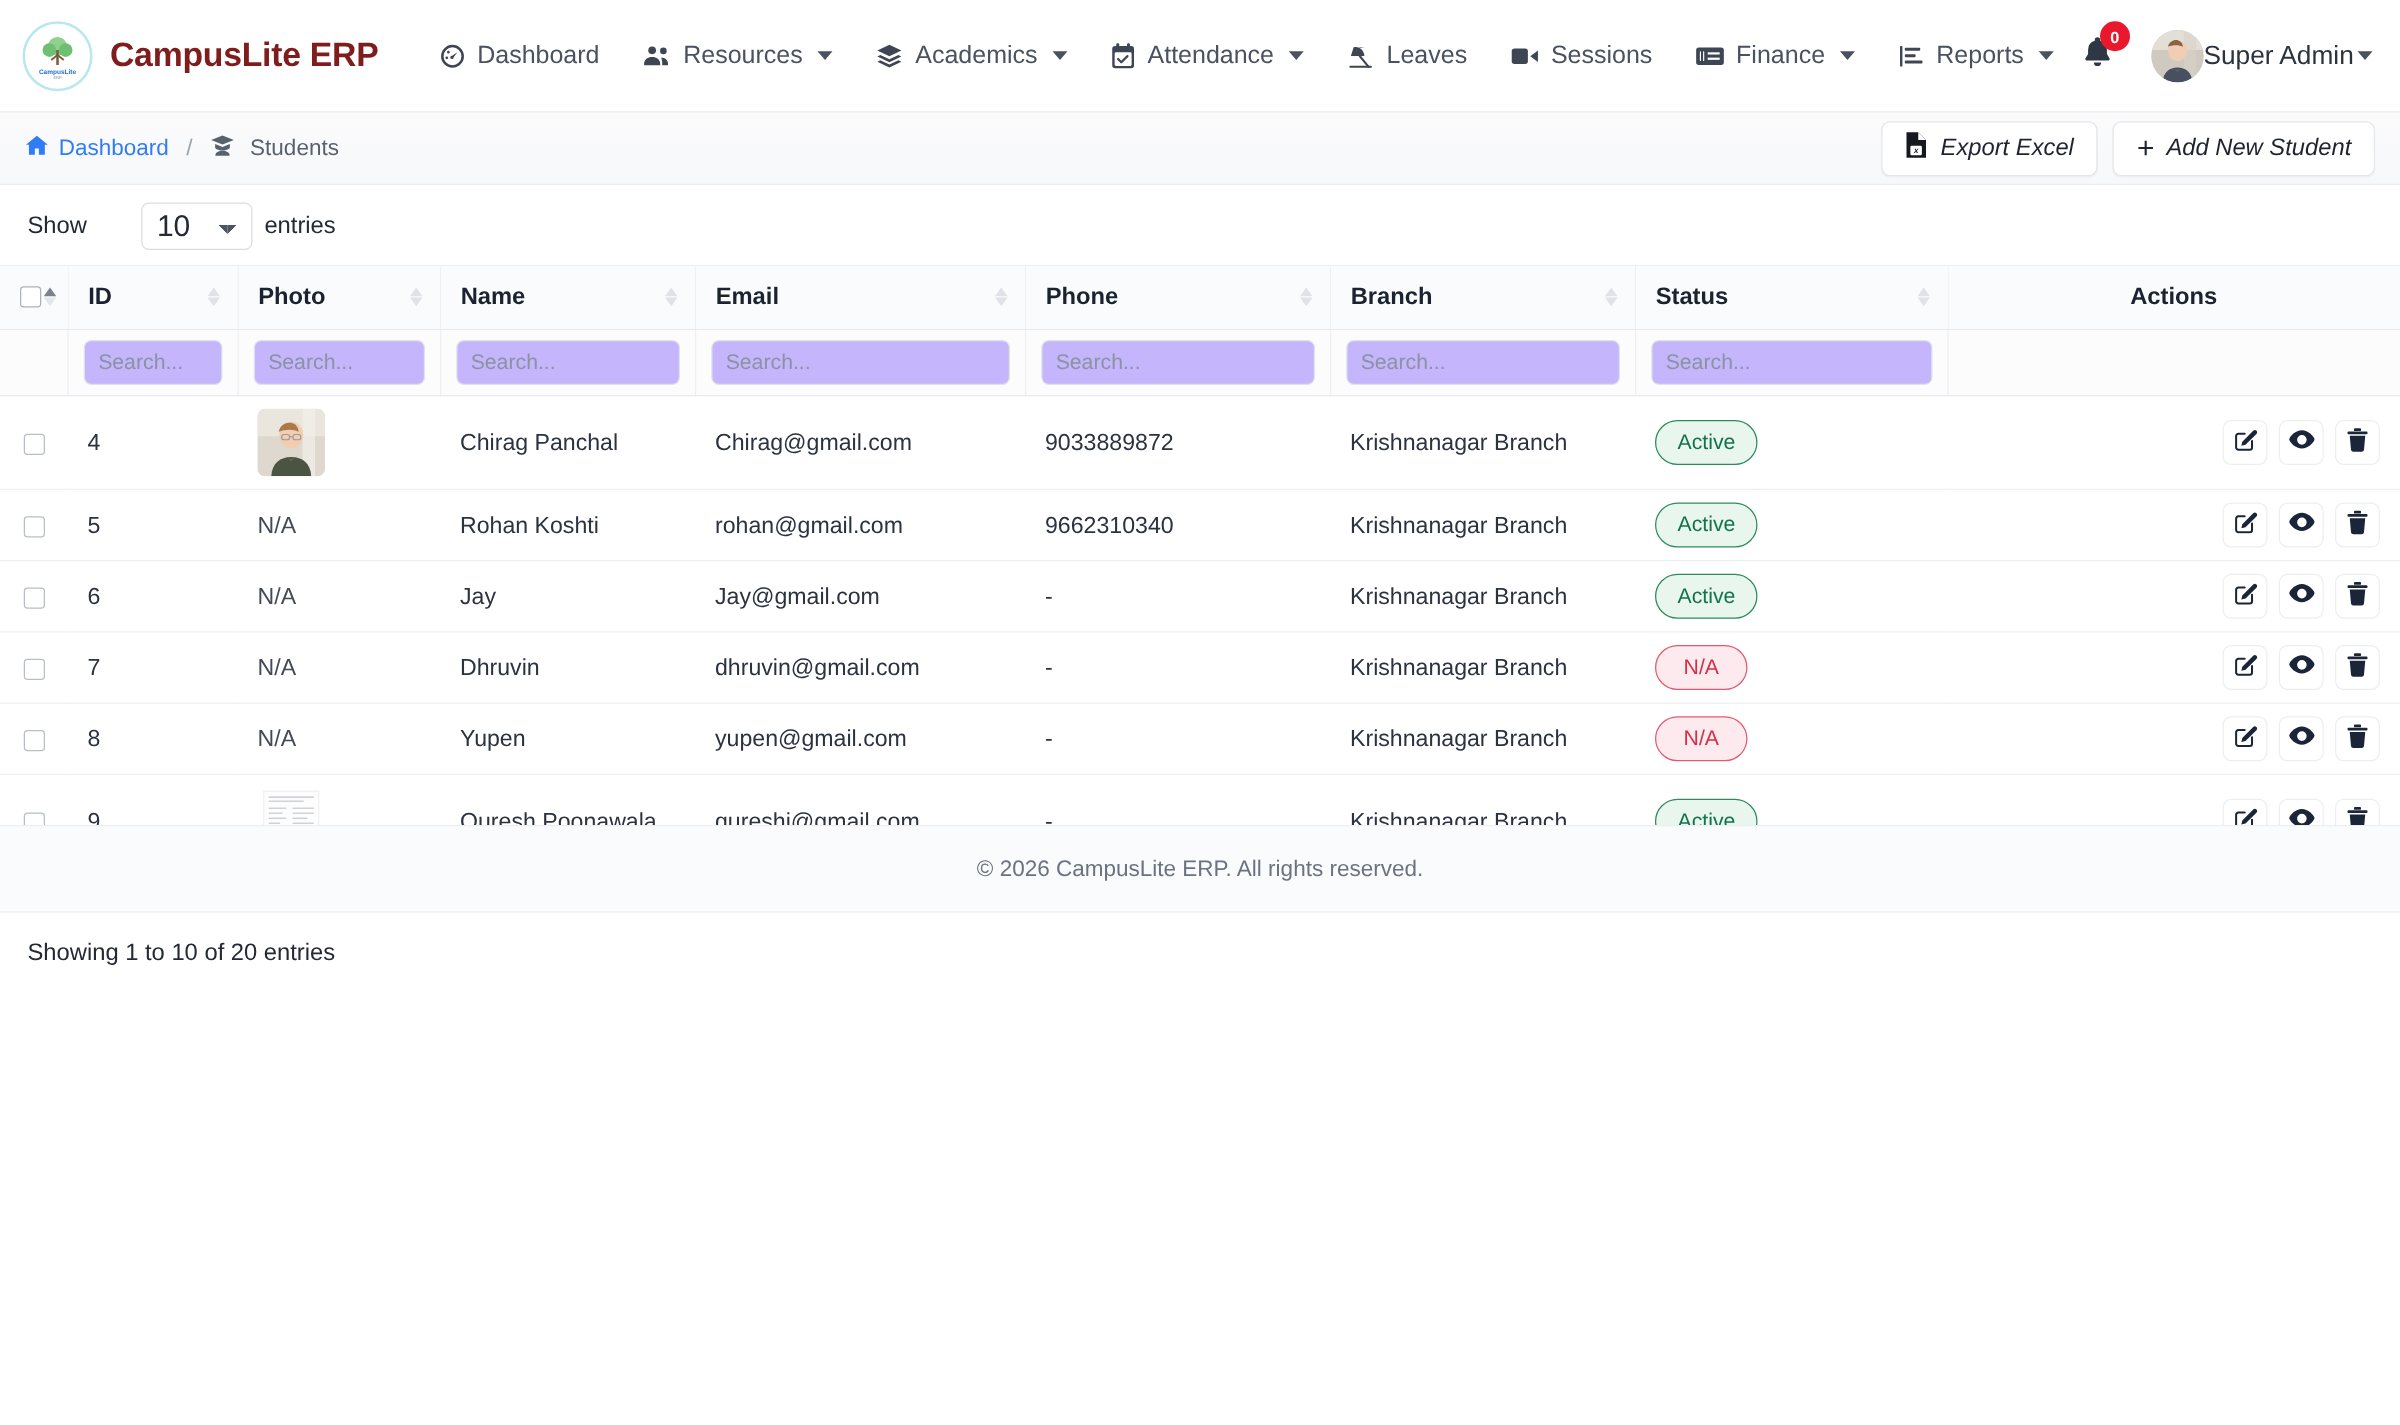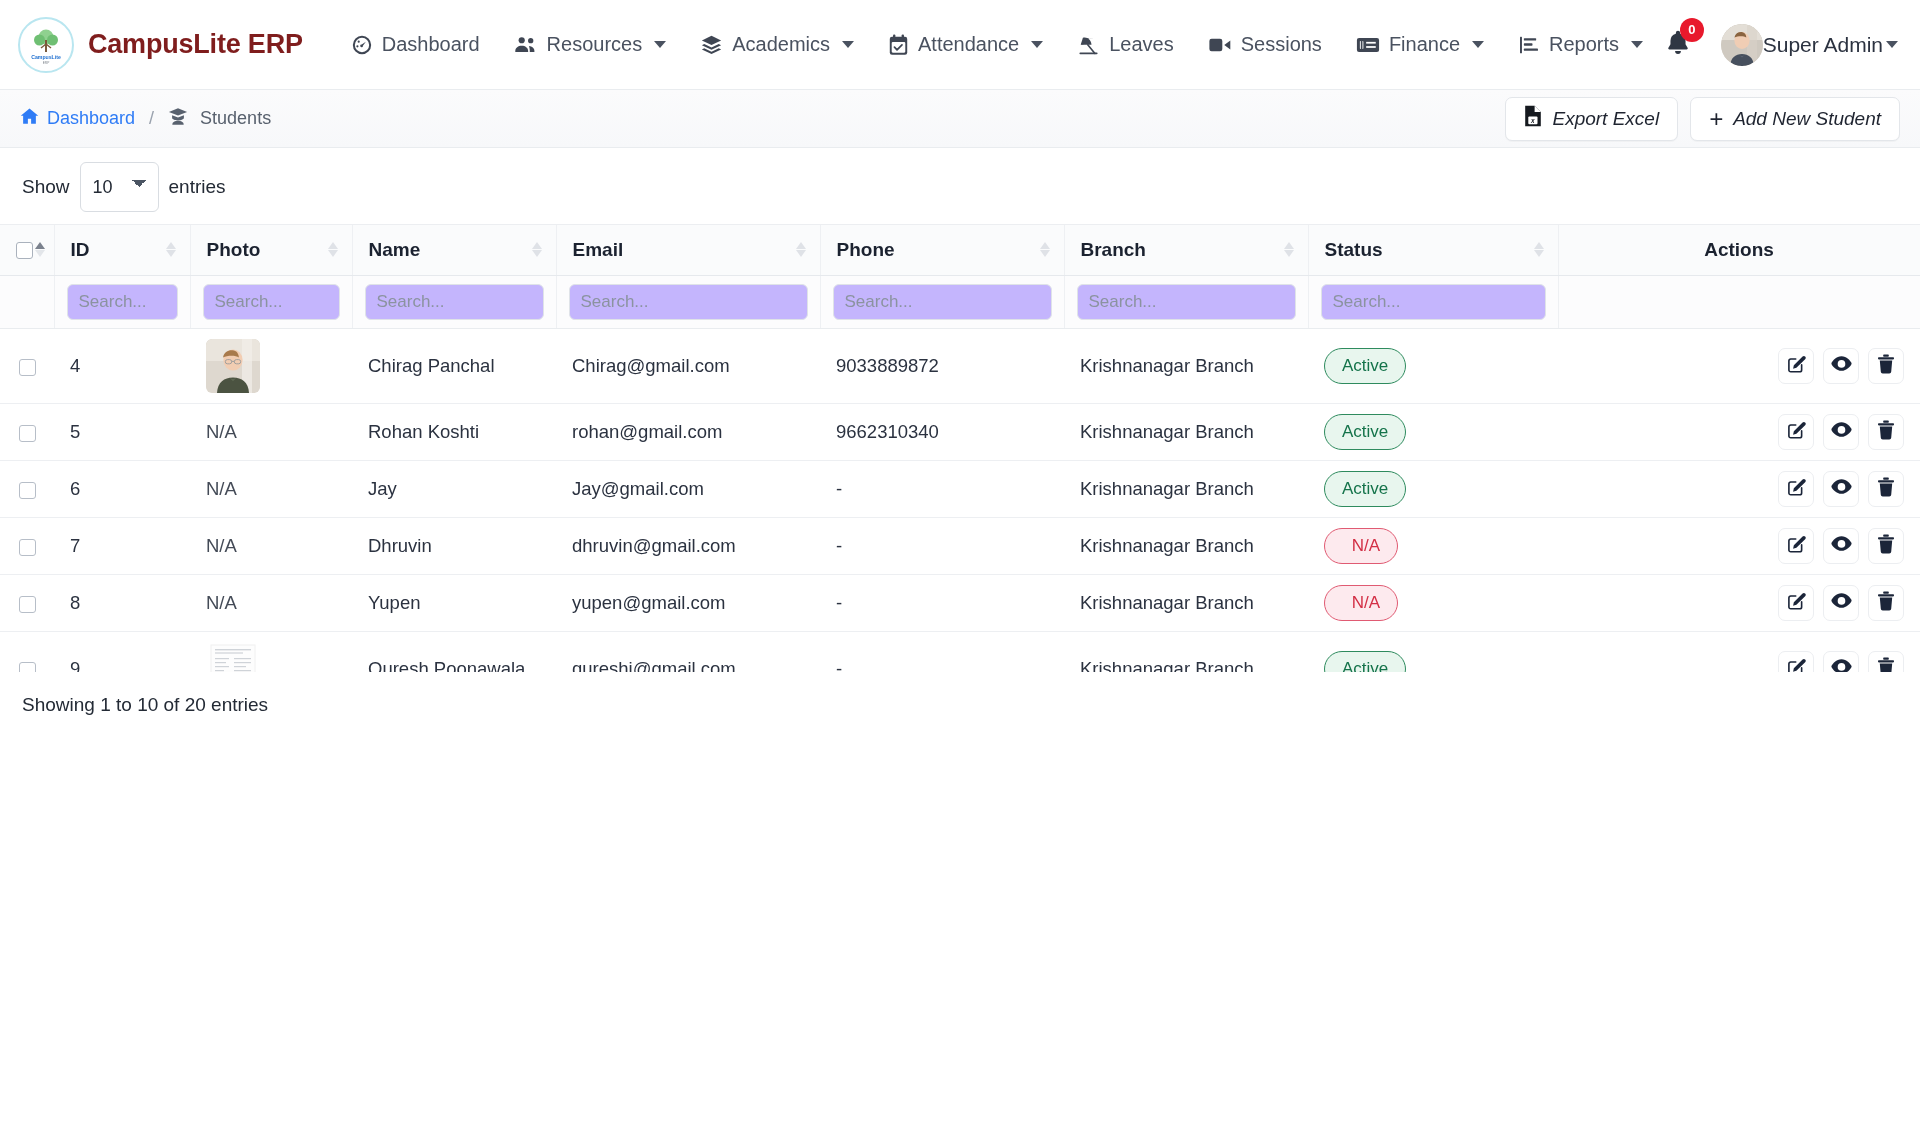--- a/index.html
+++ b/index.html
@@ -124,38 +124,39 @@
 
   
   .content { background: #ffffff; }
   .length-bar {
     display: flex; align-items: center; gap: 10px;
     padding: 14px 2px 12px 2px;
     font-size: 19px;
     color: #232a35;
   }
   .length-select {
-    height: 50px;
+    height: 38px;
     min-width: 72px;
     border: 1px solid #d9dde2;
     border-radius: 6px;
     background: #fff;
-    font-size: 18px;
+    font-size: 24px;
     color: #232a35;
     padding: 0 34px 0 12px;
     font-family: "Liberation Sans", sans-serif;
     appearance: none;
     -webkit-appearance: none;
     cursor: pointer;
     background-image:
       linear-gradient(45deg, transparent 50%, #4b5563 50%),
       linear-gradient(135deg, #4b5563 50%, transparent 50%);
     background-position: calc(100% - 19px) 17px, calc(100% - 12px) 17px;
     background-size: 7px 7px, 7px 7px;
     background-repeat: no-repeat;
+    margin-left: 33px;
   }
 
   
   .table-scroll {
     height: 448px;
     overflow: hidden;
     border-top: 1px solid #eceef1;
     position: relative;
   }
   table.dt {
@@ -267,21 +268,21 @@
     border-radius: 6px;
     overflow: hidden;
     background: #e9e5de;
     display: block;
   }
   .photo-na { color: #444b57; }
 
   .badge {
     display: inline-block;
     min-width: 74px;
-    text-align: right;
+    text-align: center;
     padding: 6px 17px;
     border-radius: 999px;
     font-size: 17px;
     font-weight: 500;
     line-height: 1.25;
   }
   .badge.active {
     color: #14734a;
     background: #e8f6ee;
     border: 1px solid #2e8b5e;
@@ -881,19 +882,22 @@
                       <path d="M2.8 6.6h12.4l-1 11.1a1.9 1.9 0 0 1-1.9 1.7H5.7a1.9 1.9 0 0 1-1.9-1.7z"></path>
                     </svg></span>
                 </span>
               </span>
             </td>
           </tr>
         </tbody>
     </table>
   </div>
 
+  <div class="site-footer">
+    <span>© 2026 CampusLite ERP. All rights reserved.</span>
+  </div>
 
   <div class="wrap-pad">
     <div class="page-bar">
       <div class="page-info">Showing 1 to 10 of 20 entries</div>
     </div>
   </div>
 </div>
 
 </body></html>

